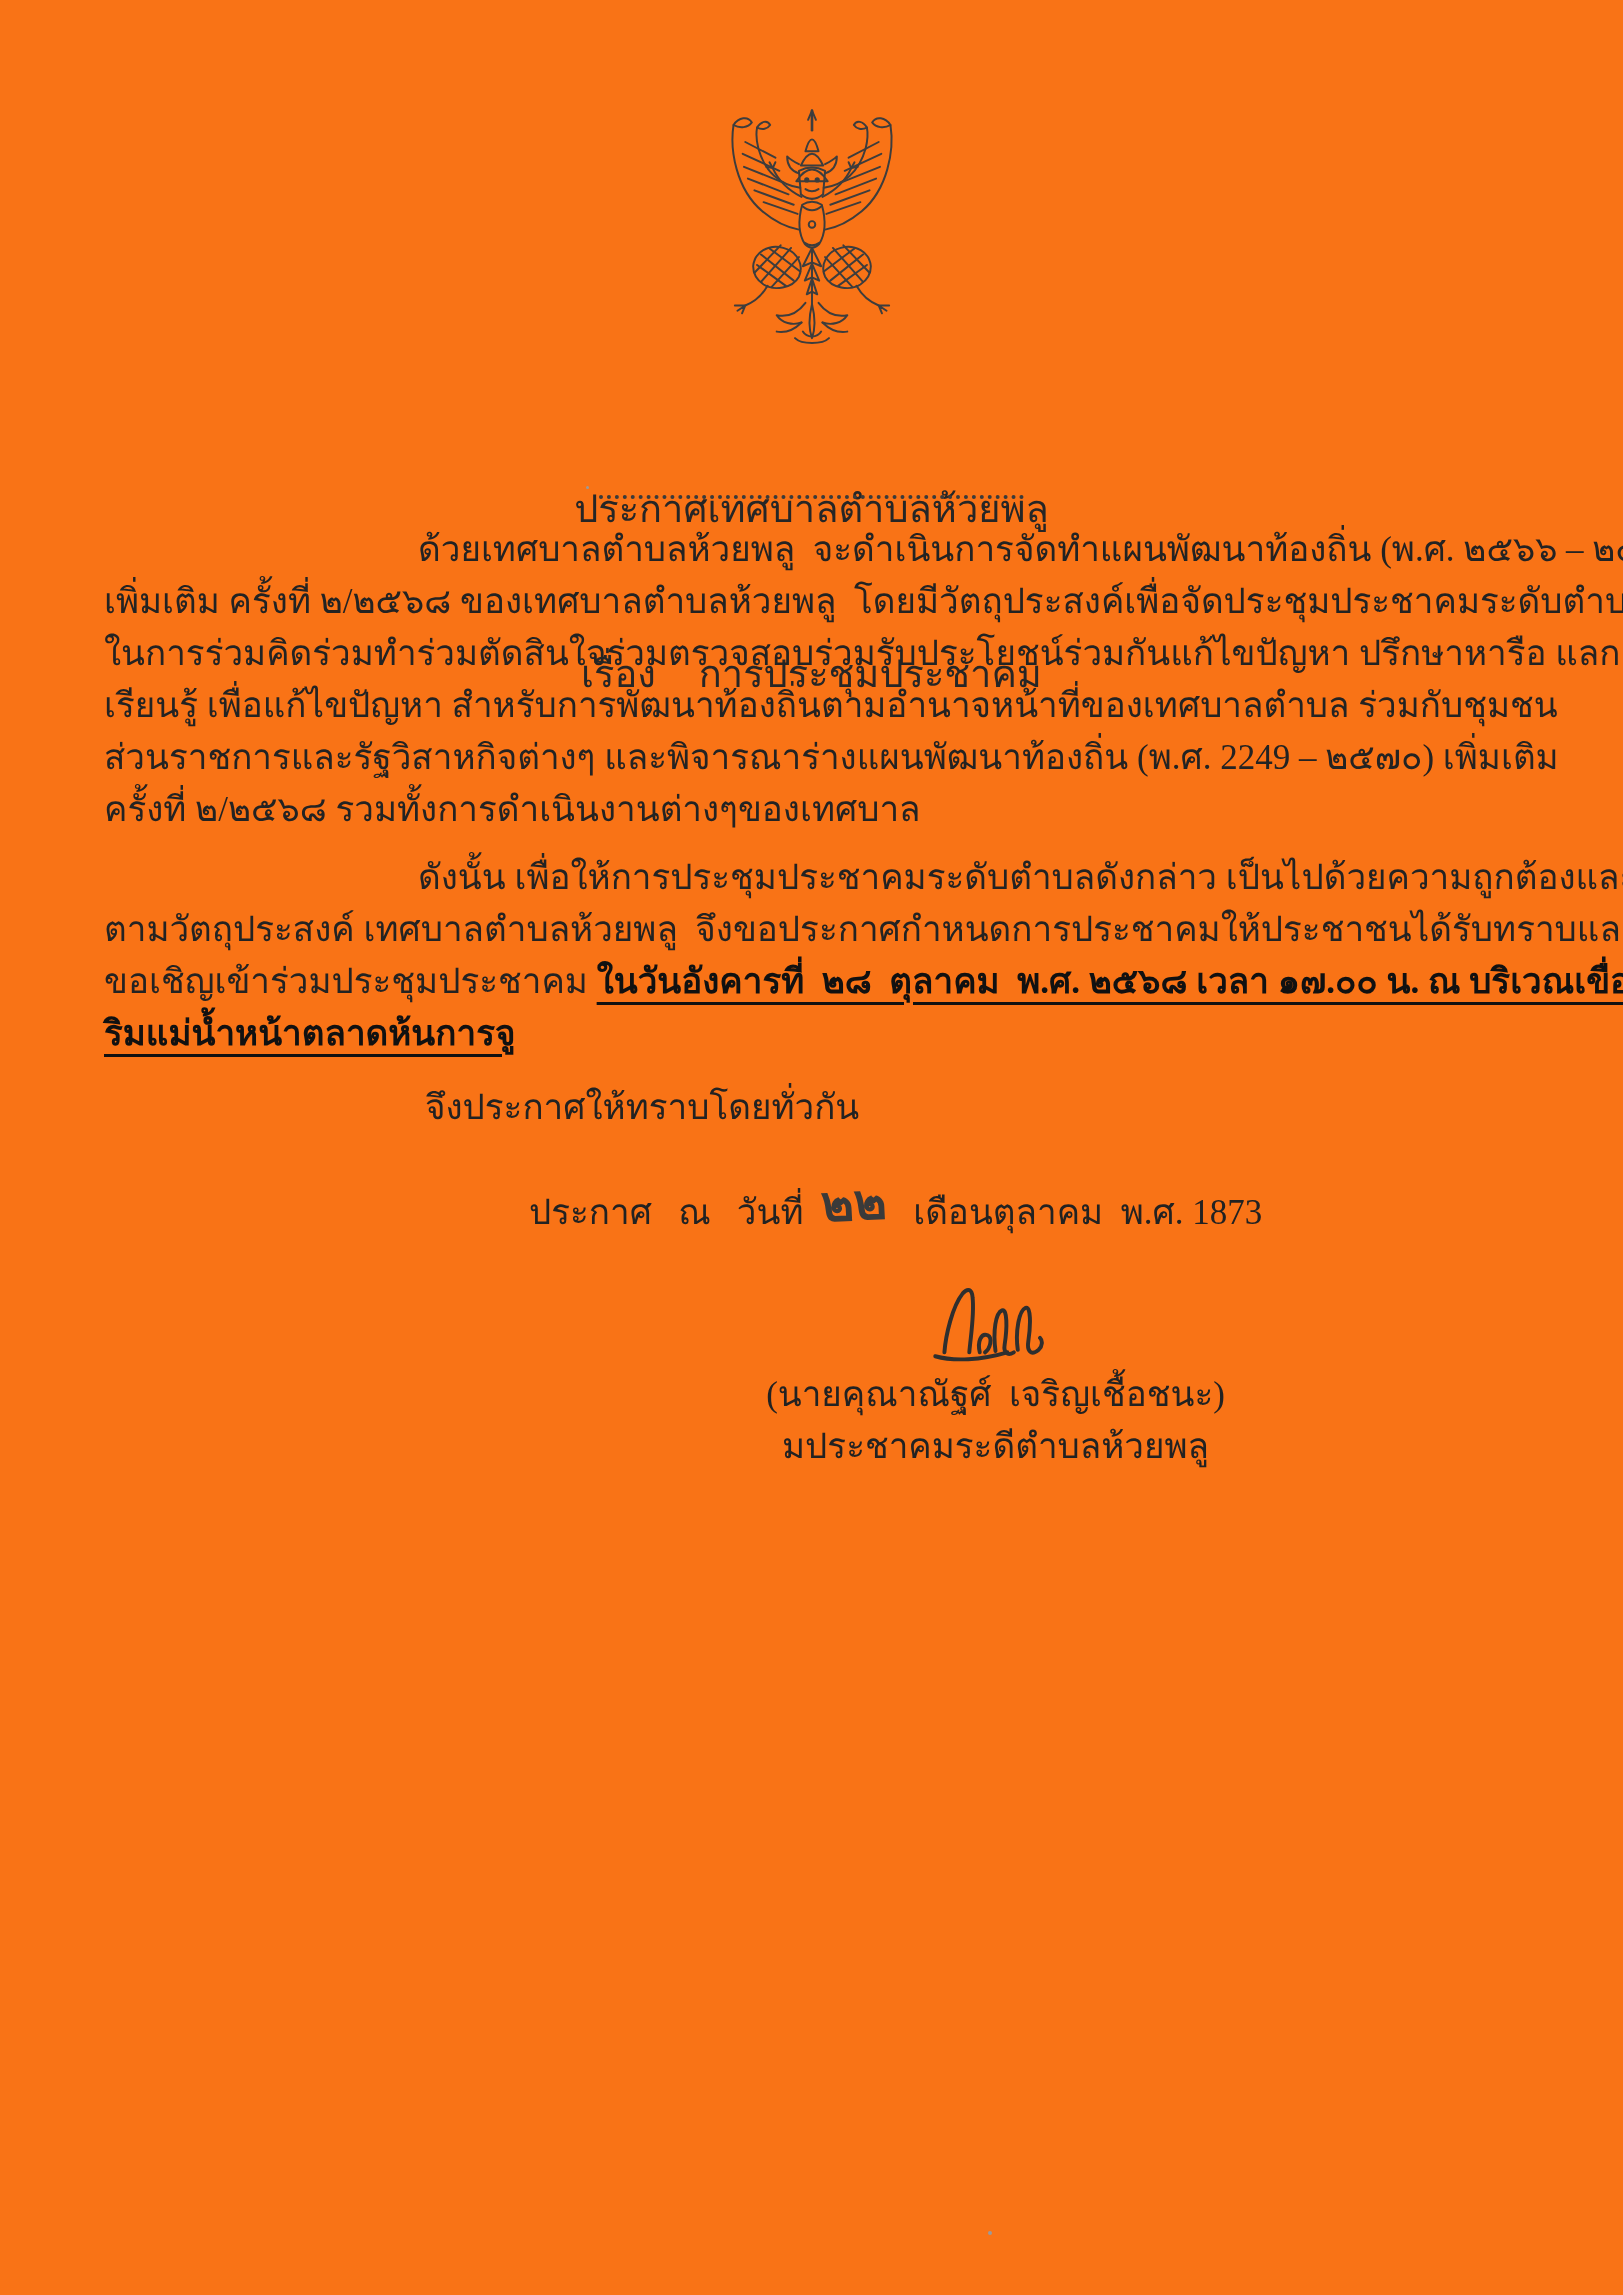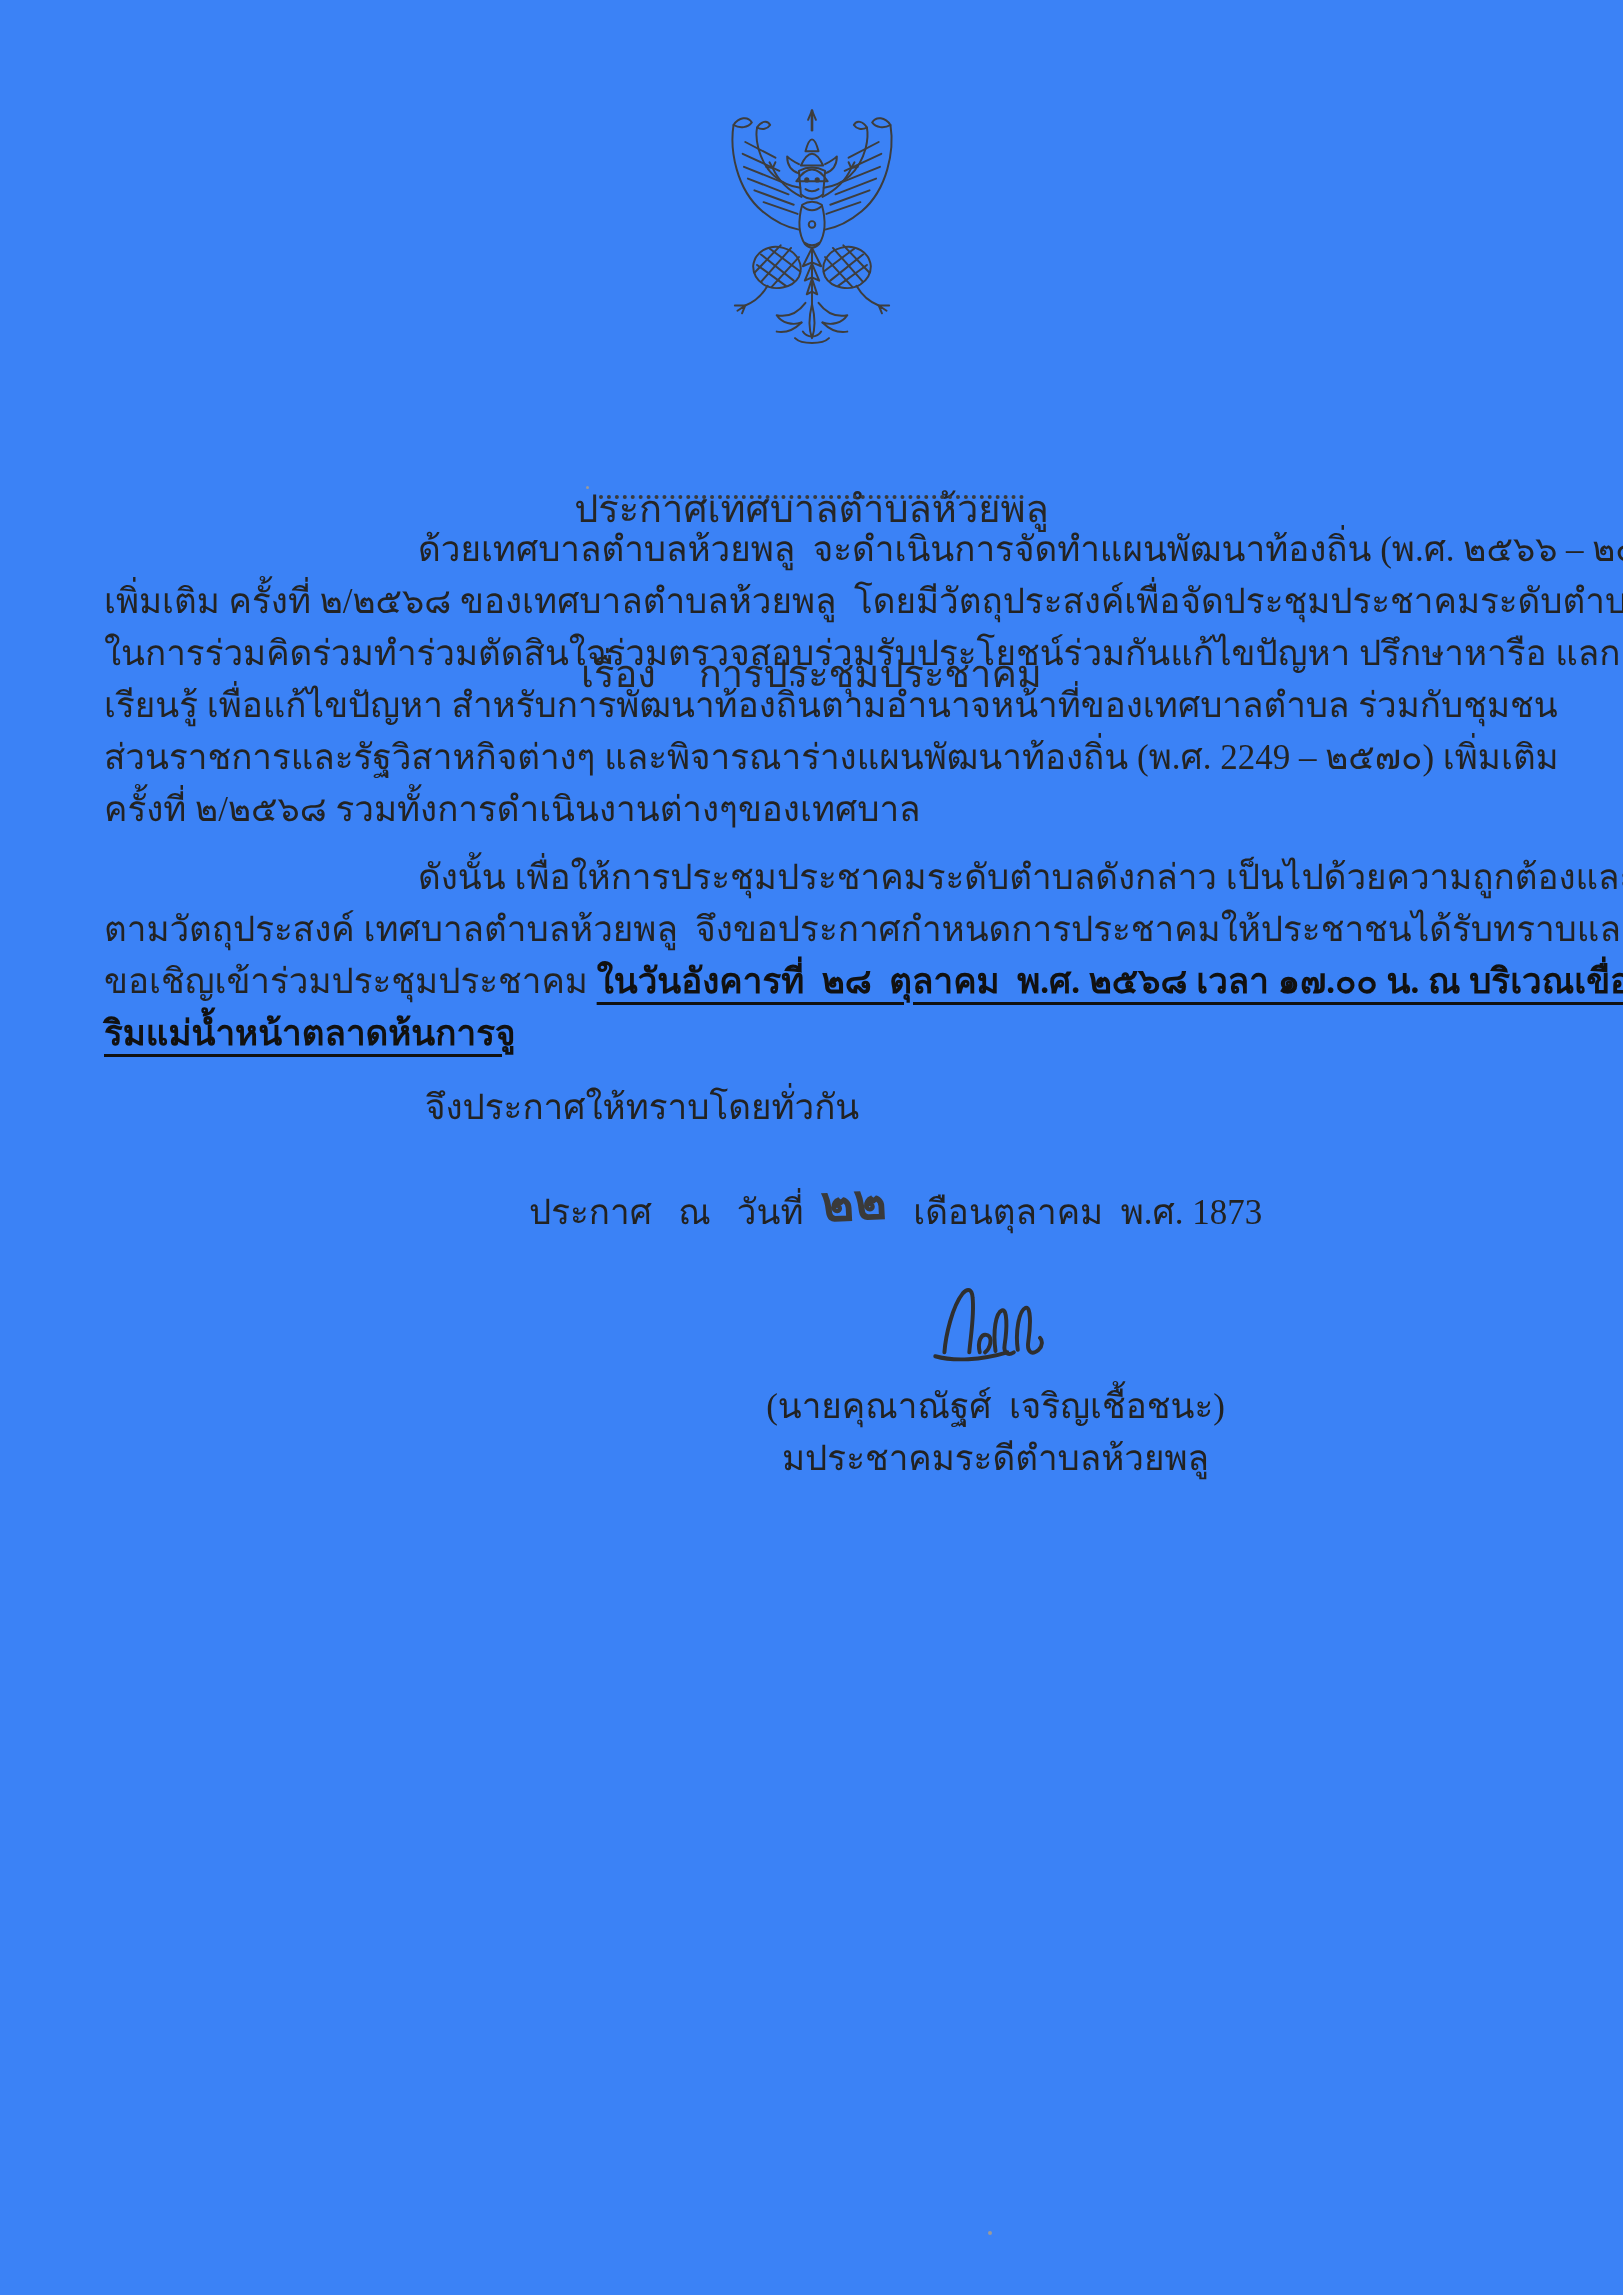--- a/index.html
+++ b/index.html
@@ -1,21 +1,21 @@
 <!DOCTYPE html>
 <html style="font-size:10.5px"><head>
 <meta charset="utf-8">
 <style>
   html, body { margin: 0; padding: 0; background: #e8e8e8; }
   .page {
     position: relative;
     width: 1623px;
     height: 2295px;
     margin: 0 auto;
-    background: #3b82f6;
+    background: #f97316;
     overflow: hidden;
     color: #222222;
     font-family: "Liberation Serif", "DejaVu Serif", serif;
     font-size: 35px;
   }
   .emblem {
     position: absolute;
     top: 108px;
     left: 50%;
     transform: translateX(-50%);
@@ -85,21 +85,21 @@
   }
   .sigblock {
     position: absolute;
     top: 1284px;
     left: 766px;
     width: 459px;
     text-align: center;
     line-height: 52px;
   }
   .sigblock .sig-svg { display: block; margin: 0 auto 2.6px auto; }
-  .sig-name { margin-top: 18px; white-space: pre; }
+  .sig-name { margin-top: 6px; white-space: pre; }
   .sig-title { white-space: pre; }
   .speck { position: absolute; background: #9a9a9a; border-radius: 50%; }
 </style>
 </head>
 <body>
 
 <div class="page">
 
   <div class="emblem">
     <svg width="210" height="255" viewBox="0 0 320 390" fill="none" stroke="#3d3d3d" stroke-width="3" stroke-linecap="round" stroke-linejoin="round">

